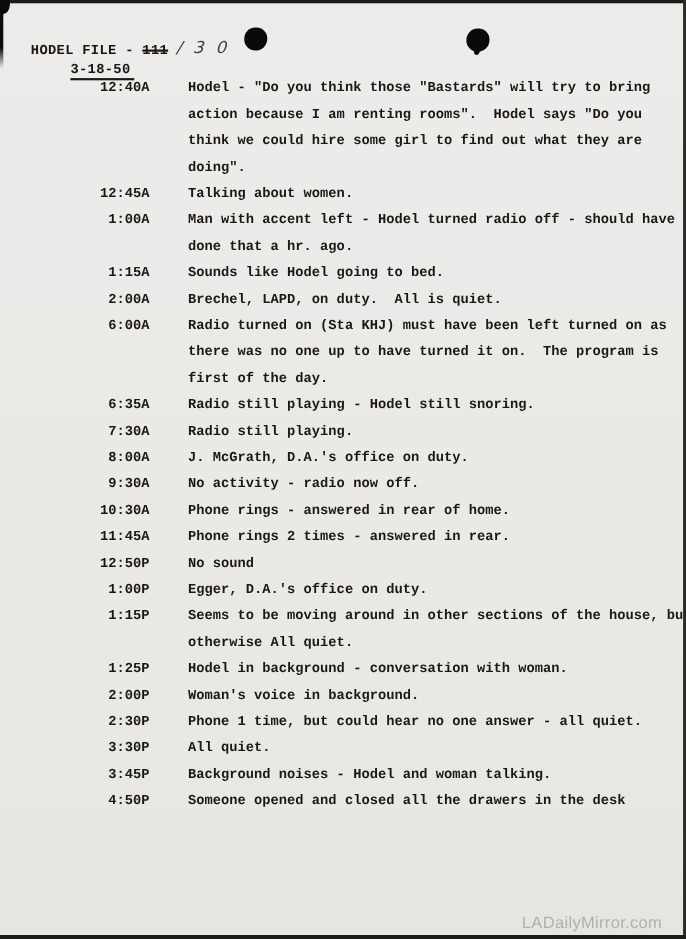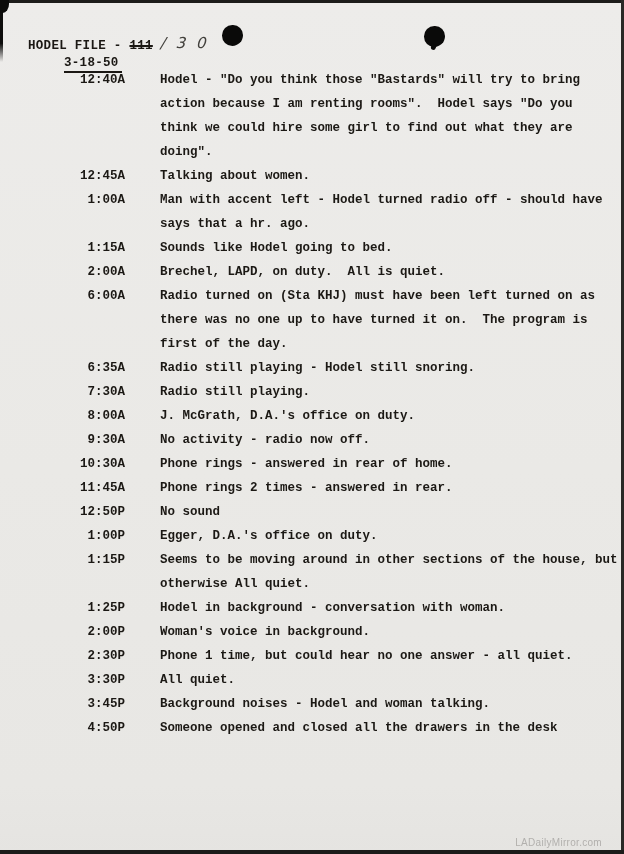--- a/index.html
+++ b/index.html
@@ -55,34 +55,34 @@
   }
   .date-line {
     display: inline-block;
     line-height: 13px;
     border-bottom: 2px solid #1b1814;
     padding: 0 3px 1px 0;
     letter-spacing: 0.3px;
     margin-left: 36px;
   }
   
-  .entries { position: absolute; left: 0; top: 68px; width: 560px; }
+  .entries { position: absolute; left: 11px; top: 68px; width: 560px; }
   .entry-row { display: flex; align-items: flex-start; }
   .entry-time {
     flex: none; width: 125px; text-align: right;
     line-height: 24px; white-space: pre;
   }
   .entry-text {
     flex: none; margin-left: 35px;
     line-height: 24px; white-space: pre;
   }
   .watermark {
     position: absolute; right: 22px; bottom: 6px;
     font-family: "Liberation Sans", sans-serif;
-    font-size: 10px; color: #b2b0ad; letter-spacing: 0.3px;
+    font-size: 15px; color: #b2b0ad; letter-spacing: 0.3px;
   }
 </style>
 </head>
 <body>
 
 <div class="page">
 
   <div class="edge edge-top"></div>
   <div class="edge edge-right"></div>
   <div class="edge edge-bottom"></div>
@@ -107,21 +107,21 @@
   </div>
 
   <div class="entry-row">
     <div class="entry-time typed">12:45A</div>
     <div class="entry-text typed">Talking about women.</div>
   </div>
 
   <div class="entry-row">
     <div class="entry-time typed">1:00A</div>
     <div class="entry-text typed">Man with accent left - Hodel turned radio off - should have
-says that a hr. ago.</div>
+done that a hr. ago.</div>
   </div>
 
   <div class="entry-row">
     <div class="entry-time typed">1:15A</div>
     <div class="entry-text typed">Sounds like Hodel going to bed.</div>
   </div>
 
   <div class="entry-row">
     <div class="entry-time typed">2:00A</div>
     <div class="entry-text typed">Brechel, LAPD, on duty.  All is quiet.</div>

